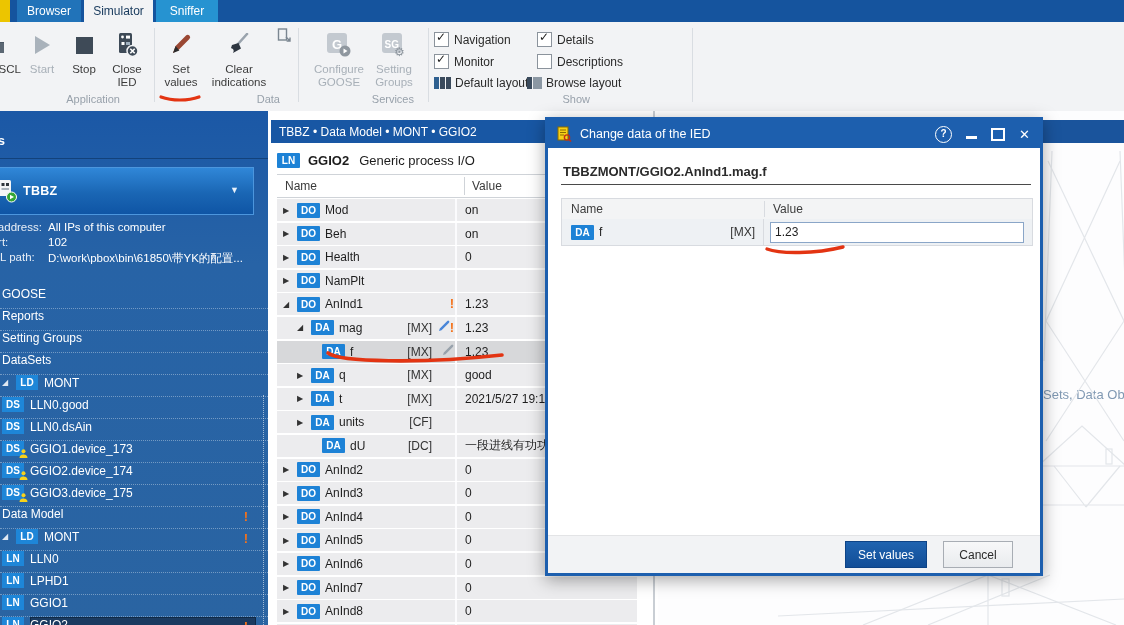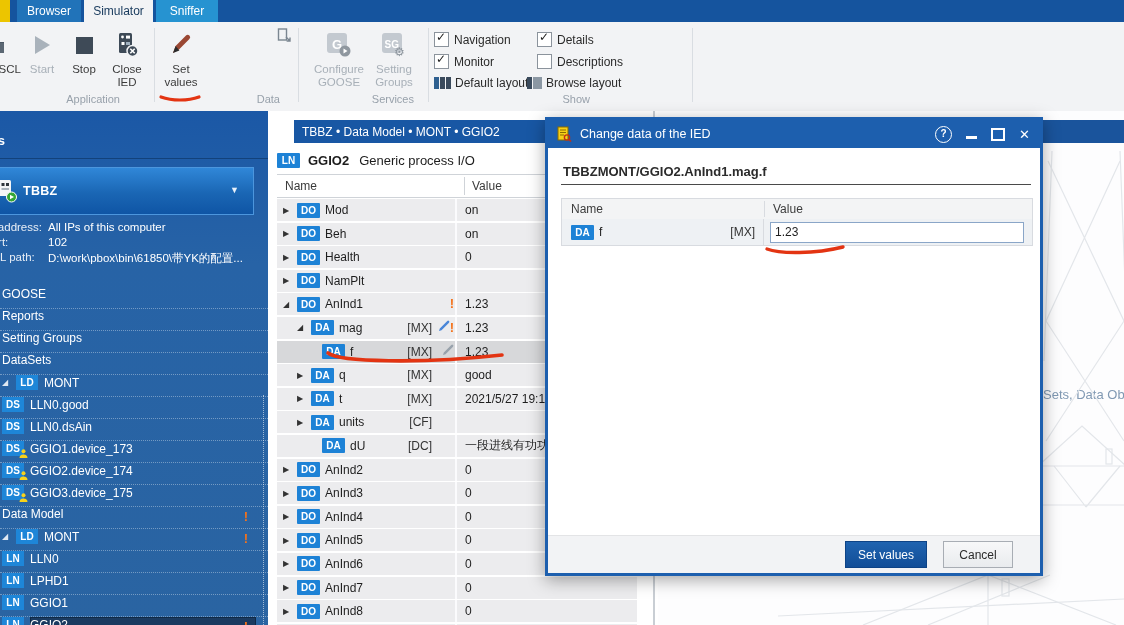--- a/index.html
+++ b/index.html
@@ -50,21 +50,21 @@
   .t-bwrap{position:relative;margin-right:6px}
   .t-badge{display:inline-block;min-width:20px;height:15px;padding:0 1px;background:#1e86d8;color:#fff;font-size:10px;font-weight:bold;line-height:15px;text-align:center;border-radius:0}
   .t-person{position:absolute;right:-4px;bottom:-2px;line-height:0}
   .t-label{font-size:12px;color:#fff;white-space:nowrap}
   .t-alert{position:absolute;right:20px;top:2px;color:#f4731c;font-weight:bold;font-size:13px;z-index:3}
   .t-hl{position:absolute;left:30px;right:12px;top:0;bottom:1px;background:#1a3a60;border:1px solid #0f2946;z-index:1}
   #sb-scrollmark{position:absolute;left:263px;top:284px;bottom:0;width:0;border-left:1px dotted rgba(255,255,255,.55)}
 
   
   #midpanel{left:268px;top:111px;width:390px;height:514px;background:#fff}
-  #mid-header{position:absolute;left:26px;top:9px;width:360px;height:23px;background:#1857a4;color:#fff;font-size:12px;display:flex;align-items:center;padding-left:8px;box-sizing:border-box}
+  #mid-header{position:absolute;left:3px;top:9px;width:360px;height:23px;background:#1857a4;color:#fff;font-size:12px;display:flex;align-items:center;padding-left:8px;box-sizing:border-box}
   #ln-title{position:absolute;left:9px;top:36px;width:360px;height:26px;display:flex;align-items:center}
   .bdg{display:inline-block;min-width:21px;height:15px;padding:0 1px;background:#1d82d6;color:#fff;font-size:10px;font-weight:bold;line-height:15px;text-align:center;border-radius:1px}
   #ln-title .tn{font-weight:bold;font-size:13px;margin-left:8px;color:#1c1c1c}
   #ln-title .td{font-size:13px;margin-left:10px;color:#1c1c1c}
   #mid-thead{position:absolute;left:9px;top:63px;width:360px;height:24px;border-top:1px solid #cfd3d8;border-bottom:1px solid #cfd3d8;box-sizing:border-box;color:#3a3a3a}
   #mid-thead .h1{position:absolute;left:8px;top:4px}
   #mid-thead .h2{position:absolute;left:195px;top:4px}
   #mid-thead .vline{position:absolute;left:187px;top:2px;bottom:2px;width:1px;background:#cfd3d8}
   #panel-rows{position:absolute;left:9px;top:88px;width:360px;height:426px;overflow:hidden}
   .p-row{display:flex;height:22px;margin-bottom:1.6px;background:#ececee;align-items:center;font-size:12px;color:#1e1e1e}
@@ -166,20 +166,29 @@
     <div class="rsep" style="left:154px"></div>
     <div class="rbtn" style="left:158px;width:46px">
       <span class="ric">
         <svg width="24" height="24" viewBox="0 0 24 24">
             <path d="M4 20 l2.6-7 L17 2.6 a2.4 2.4 0 0 1 3.4 3.4 L10 16.4 Z" fill="#9a4733"></path>
             <path d="M4 20 l2.6-7 3.8 4.4 Z" fill="#2b2b2b"></path>
           </svg>
       </span>
       <span>Set values</span>
     </div>
+    <div class="rbtn" style="left:206px;width:66px">
+      <span class="ric">
+        <svg width="24" height="24" viewBox="0 0 24 24">
+            <path d="M20 1 L11 11" stroke="#9aa3ad" stroke-width="2.6" stroke-linecap="round"></path>
+            <path d="M5 12 l6.5-2 2.5 5.5 -8 4.5 c1.5-2.5 0.5-4 -2-5 Z" fill="#2e3640"></path>
+          </svg>
+      </span>
+      <span>Clear indications</span>
+    </div>
     <div class="abs" style="left:277px;top:6px">
       <svg width="15" height="15" viewBox="0 0 15 15">
           <rect x="1.5" y="1" width="8" height="11" fill="none" stroke="#7b8691" stroke-width="1.4"></rect>
           <path d="M9 9 l4 4 M13 9.6 v3.4 h-3.4" stroke="#7b8691" stroke-width="1.4" fill="none"></path>
         </svg>
     </div>
     <div class="rsep" style="left:298px"></div>
     <div class="rbtn dis" style="left:310px;width:58px">
       <span class="ric">
         <svg width="26" height="26" viewBox="0 0 26 26">

